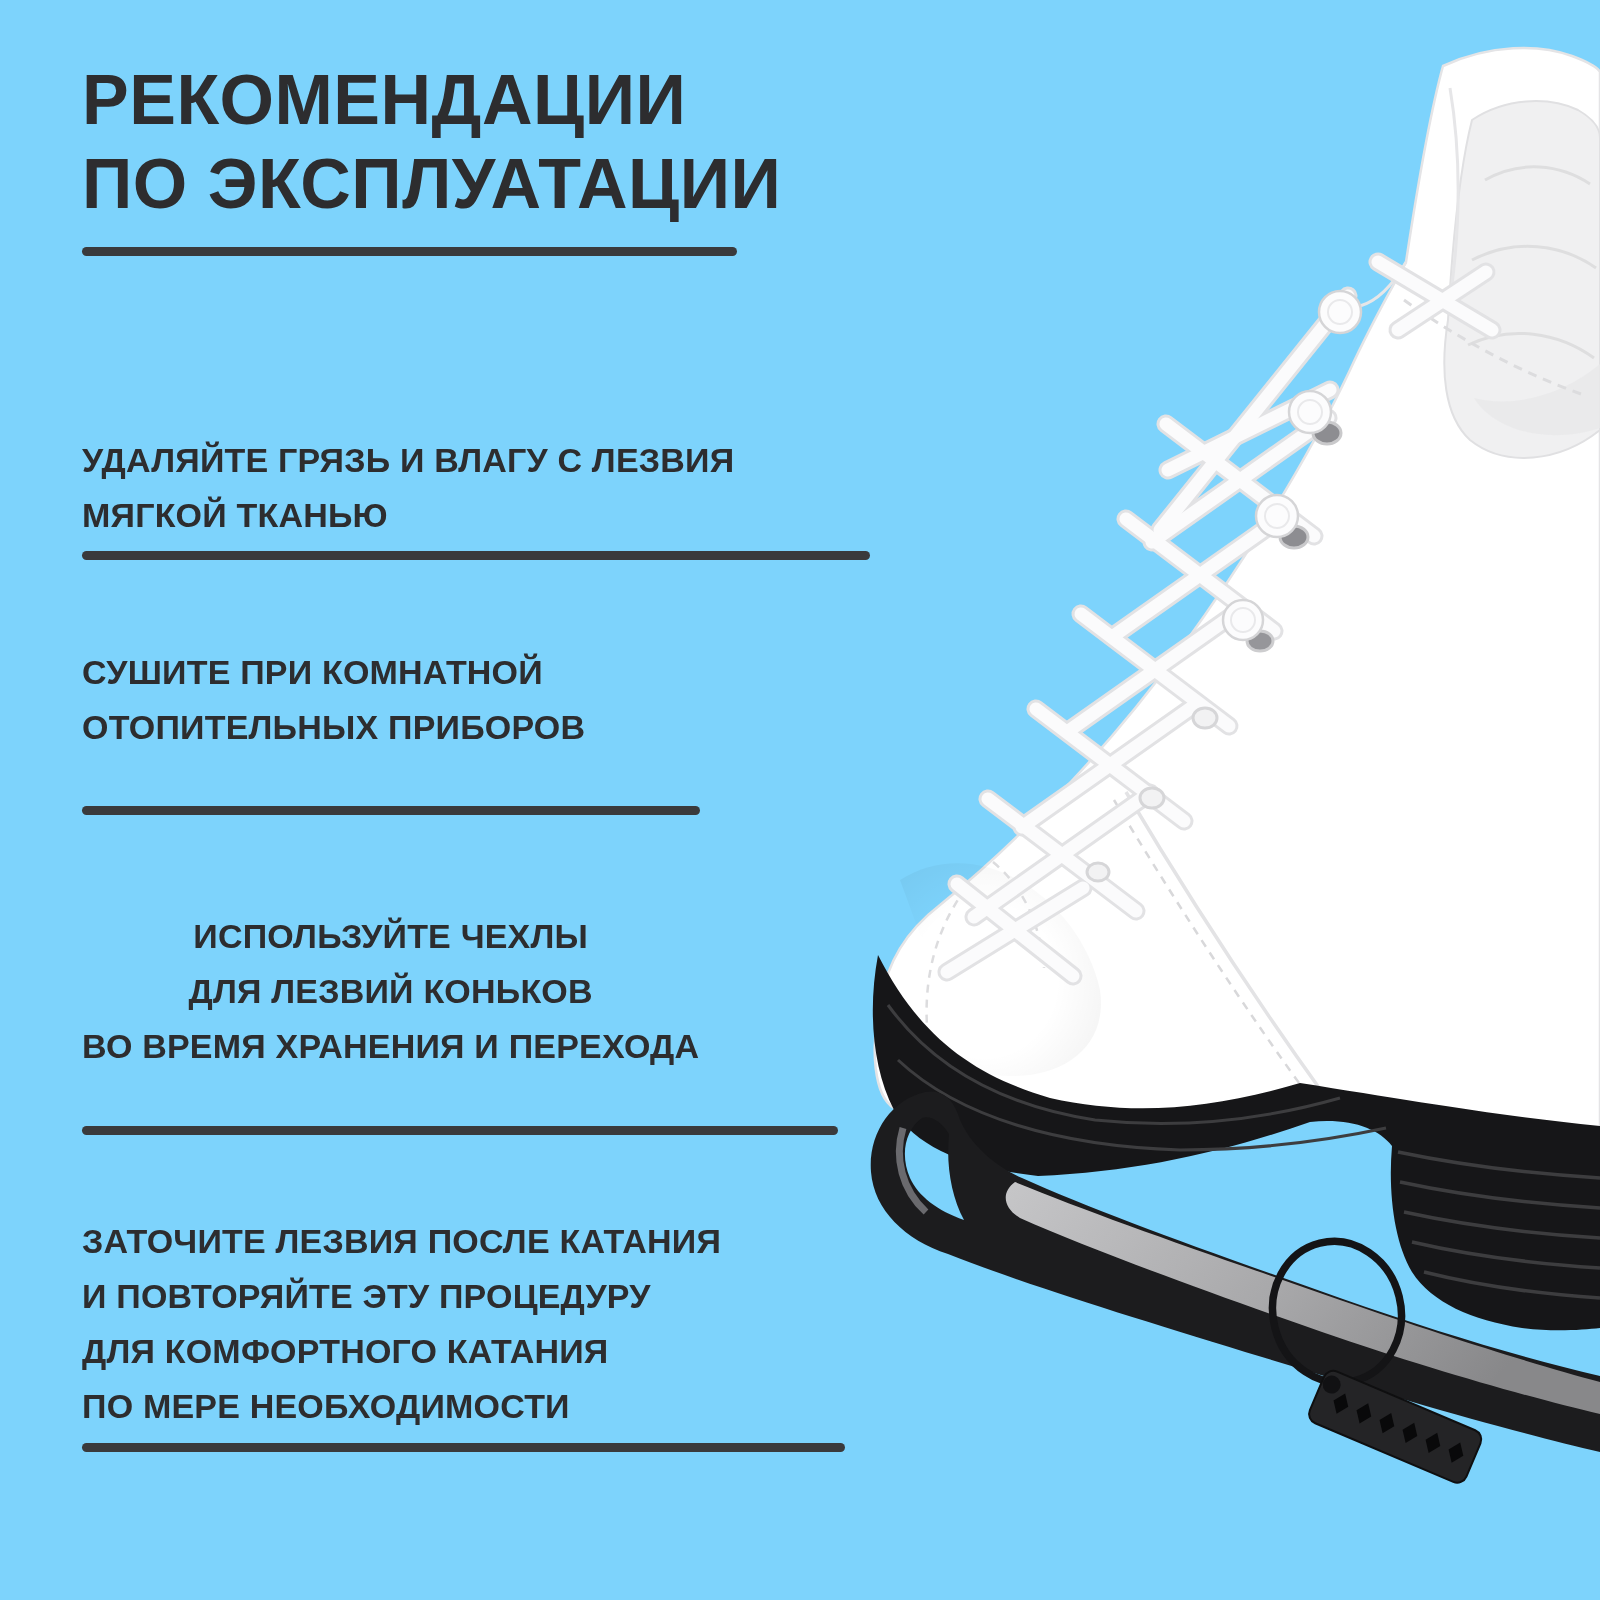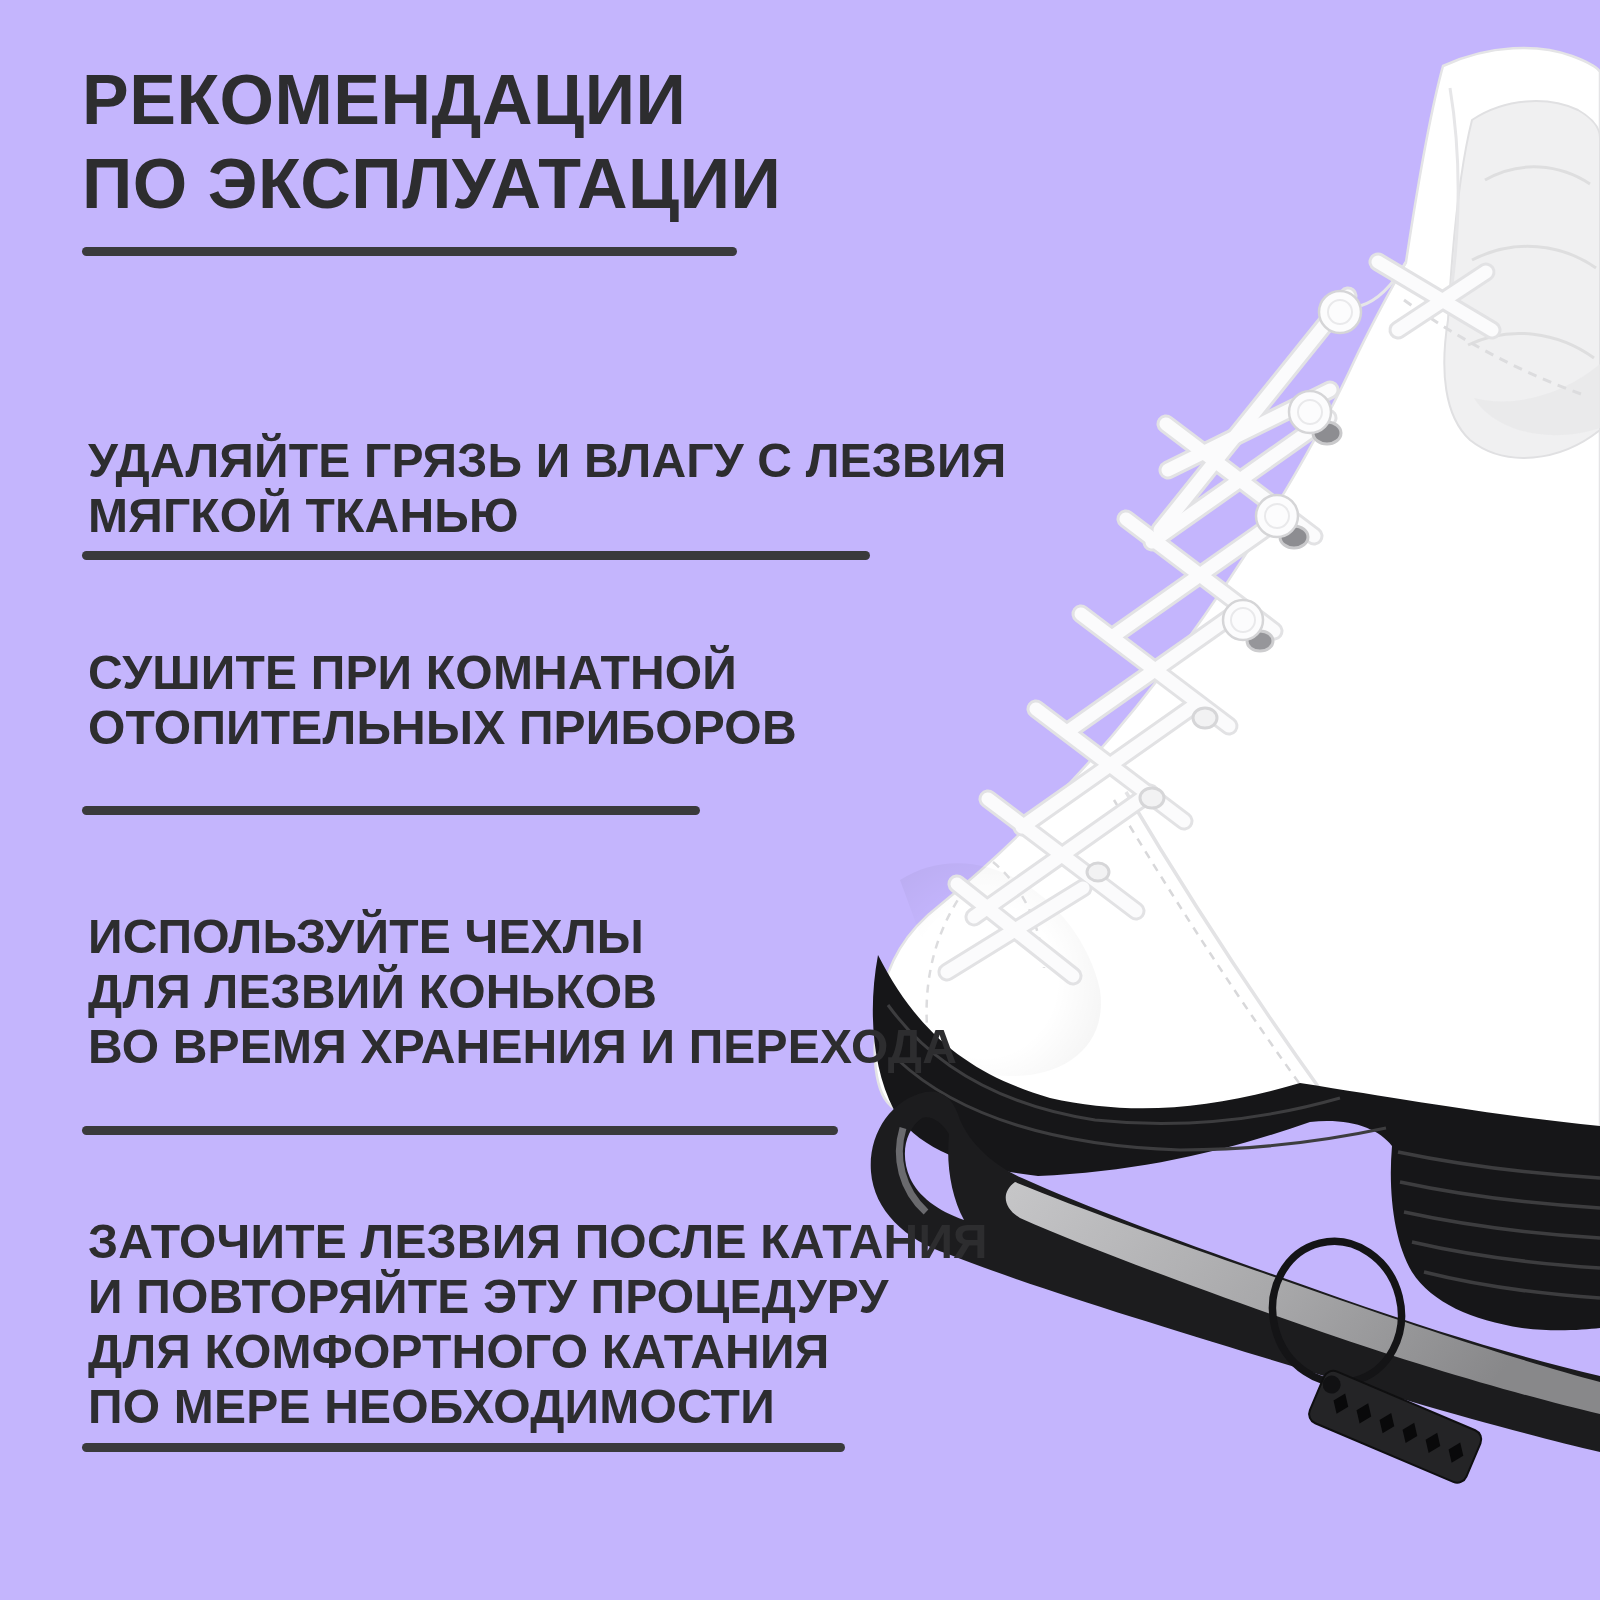--- a/index.html
+++ b/index.html
@@ -1,33 +1,33 @@
 <!DOCTYPE html>
 <html><head>
 <meta charset="utf-8">
 <style>
   html,body{margin:0;padding:0;background:#ffffff;}
   #canvas{
     position:relative;width:1600px;height:1600px;overflow:hidden;
-    background:#c4b5fd;font-family:"Liberation Sans","DejaVu Sans",sans-serif;
+    background:#7dd3fc;font-family:"Liberation Sans","DejaVu Sans",sans-serif;
     color:#2d2d2f;
   }
   .abs{position:absolute;}
   #title{
     left:82px;top:58px;font-size:70px;line-height:84px;font-weight:700;
     letter-spacing:0.5px;white-space:nowrap;color:#2d2d2f;
   }
   .rec{
-    left:88px;font-size:48px;line-height:55px;font-weight:700;
+    left:82px;font-size:34px;line-height:55px;font-weight:700;
     letter-spacing:0.2px;white-space:nowrap;color:#2d2d2f;
   }
   .rec span{display:block;}
   #rec-0{top:433px;}
   #rec-1{top:645px;}
-  #rec-2{top:909px;}
+  #rec-2{top:909px;text-align:center;}
   #rec-3{top:1214px;}
   .divider{
     left:82px;height:9px;background:#3a3a3c;border-radius:5px;
   }
   #div-title{top:247px;width:655px;}
   #div-0{top:551px;width:788px;}
   #div-1{top:806px;width:618px;}
   #div-2{top:1126px;width:756px;}
   #div-3{top:1443px;width:763px;}
   #skate{left:0;top:0;width:1600px;height:1600px;pointer-events:none;}

